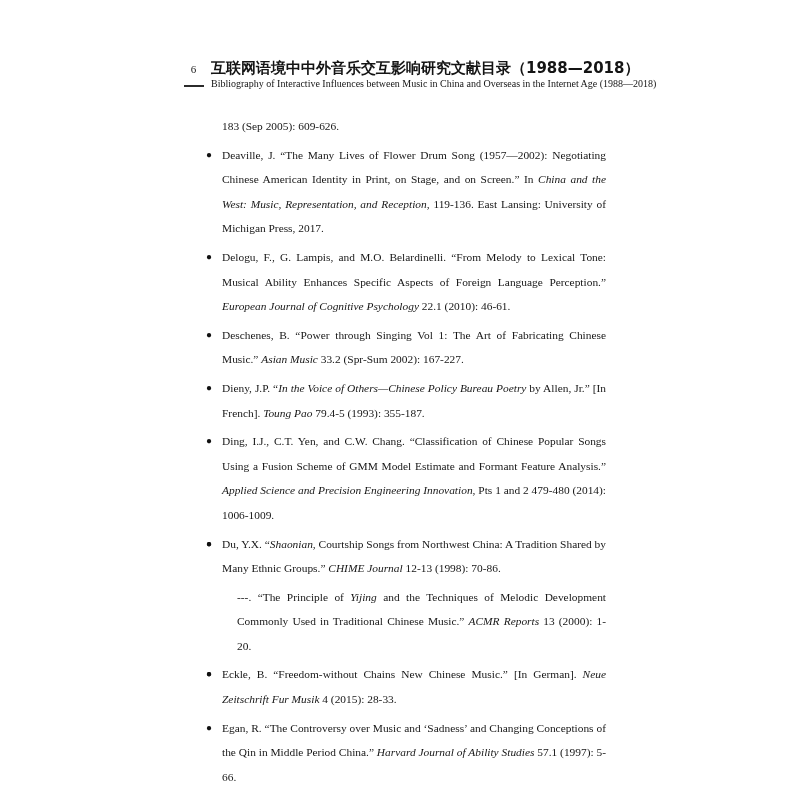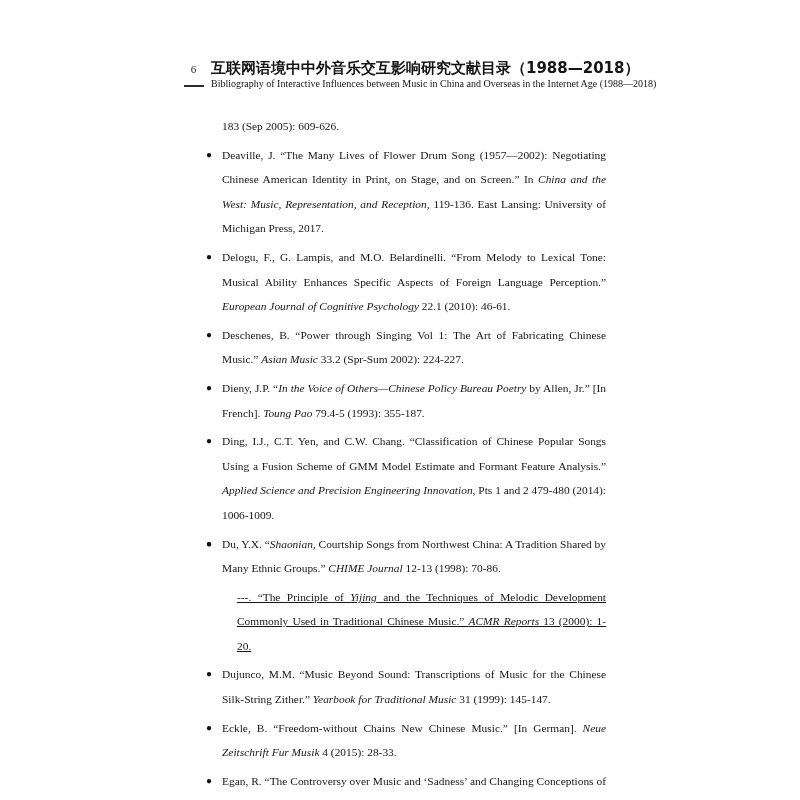--- a/index.html
+++ b/index.html
@@ -114,21 +114,20 @@
     width: 10px;
     text-align: left;
     font-size: 10px;
     line-height: 24.6px;
     color: #111;
   }
 
   
   .entry.sub {
     padding-left: 37px;
-    text-decoration: underline;
   }
 
   .entry:last-child {
     
   }
 
   i, .it {
     font-style: italic;
   }
 </style>
@@ -146,24 +145,24 @@
     <div class="runhead-titles">
       <div class="runhead-cn">互联网语境中中外音乐交互影响研究文献目录（1988—2018）</div>
       <div class="runhead-en">Bibliography of Interactive Influences between Music in China and Overseas in the Internet Age (1988—2018)</div>
     </div>
   </div>
 
   <div class="biblio" id="biblio-list">
       <p class="entry cont"><span>183 (Sep 2005): 609-626.</span></p>
       <p class="entry bulleted"><span class="bullet">●</span><span><span>Deaville, J. “The Many Lives of Flower Drum Song (1957—2002): Negotiating Chinese American Identity in Print, on Stage, and on Screen.” In </span><span class="it">China and the West: Music, Representation, and Reception</span><span>, 119-136. East Lansing: University of Michigan Press, 2017.</span></span></p>
       <p class="entry bulleted"><span class="bullet">●</span><span><span>Delogu, F., G. Lampis, and M.O. Belardinelli. “From Melody to Lexical Tone: Musical Ability Enhances Specific Aspects of Foreign Language Perception.” </span><span class="it">European Journal of Cognitive Psychology</span><span> 22.1 (2010): 46-61.</span></span></p>
-      <p class="entry bulleted"><span class="bullet">●</span><span><span>Deschenes, B. “Power through Singing Vol 1: The Art of Fabricating Chinese Music.” </span><span class="it">Asian Music</span><span> 33.2 (Spr-Sum 2002): 224-227.</span></span></p>
+      <p class="entry bulleted"><span class="bullet">●</span><span><span>Deschenes, B. “Power through Singing Vol 1: The Art of Fabricating Chinese Music.” </span><span class="it">Asian Music</span><span> 33.2 (Spr-Sum 2002): 167-227.</span></span></p>
       <p class="entry bulleted"><span class="bullet">●</span><span><span>Dieny, J.P. “</span><span class="it">In the Voice of Others—Chinese Policy Bureau Poetry</span><span> by Allen, Jr.” [In French]. </span><span class="it">Toung Pao</span><span> 79.4-5 (1993): 355-187.</span></span></p>
       <p class="entry bulleted"><span class="bullet">●</span><span><span>Ding, I.J., C.T. Yen, and C.W. Chang. “Classification of Chinese Popular Songs Using a Fusion Scheme of GMM Model Estimate and Formant Feature Analysis.” </span><span class="it">Applied Science and Precision Engineering Innovation</span><span>, Pts 1 and 2 479-480 (2014): 1006-1009.</span></span></p>
       <p class="entry bulleted"><span class="bullet">●</span></p>
       <p class="entry bulleted"><span class="bullet">●</span><span><span>Du, Y.X. “</span><span class="it">Shaonian</span><span>, Courtship Songs from Northwest China: A Tradition Shared by Many Ethnic Groups.” </span><span class="it">CHIME Journal</span><span> 12-13 (1998): 70-86.</span></span></p>
       <p class="entry sub"><span><span>---. “The Principle of </span><span class="it">Yijing</span><span> and the Techniques of Melodic Development Commonly Used in Traditional Chinese Music.” </span><span class="it">ACMR Reports</span><span> 13 (2000): 1-20.</span></span></p>
-      <p class="entry bulleted"><span class="bullet">●</span><span><span>Dujunco, M.M. “Music Beyond Sound: Transcriptions of Music for the Chinese Silk-String Zither.” </span><span class="it">Yearbook for Traditional Music</span><span> 31 (1999): 145-147.</span></span></p>
+      <p class="entry bulleted"><span class="bullet">●</span></p>
       <p class="entry bulleted"><span class="bullet">●</span><span><span>Eckle, B. “Freedom-without Chains New Chinese Music.” [In German]. </span><span class="it">Neue Zeitschrift Fur Musik</span><span> 4 (2015): 28-33.</span></span></p>
       <p class="entry bulleted"><span class="bullet">●</span><span><span>Egan, R. “The Controversy over Music and ‘Sadness’ and Changing Conceptions of the Qin in Middle Period China.” </span><span class="it">Harvard Journal of Ability Studies</span><span> 57.1 (1997): 5-66.</span></span></p>
     </div>
 
 </div>
 
 </body></html>

